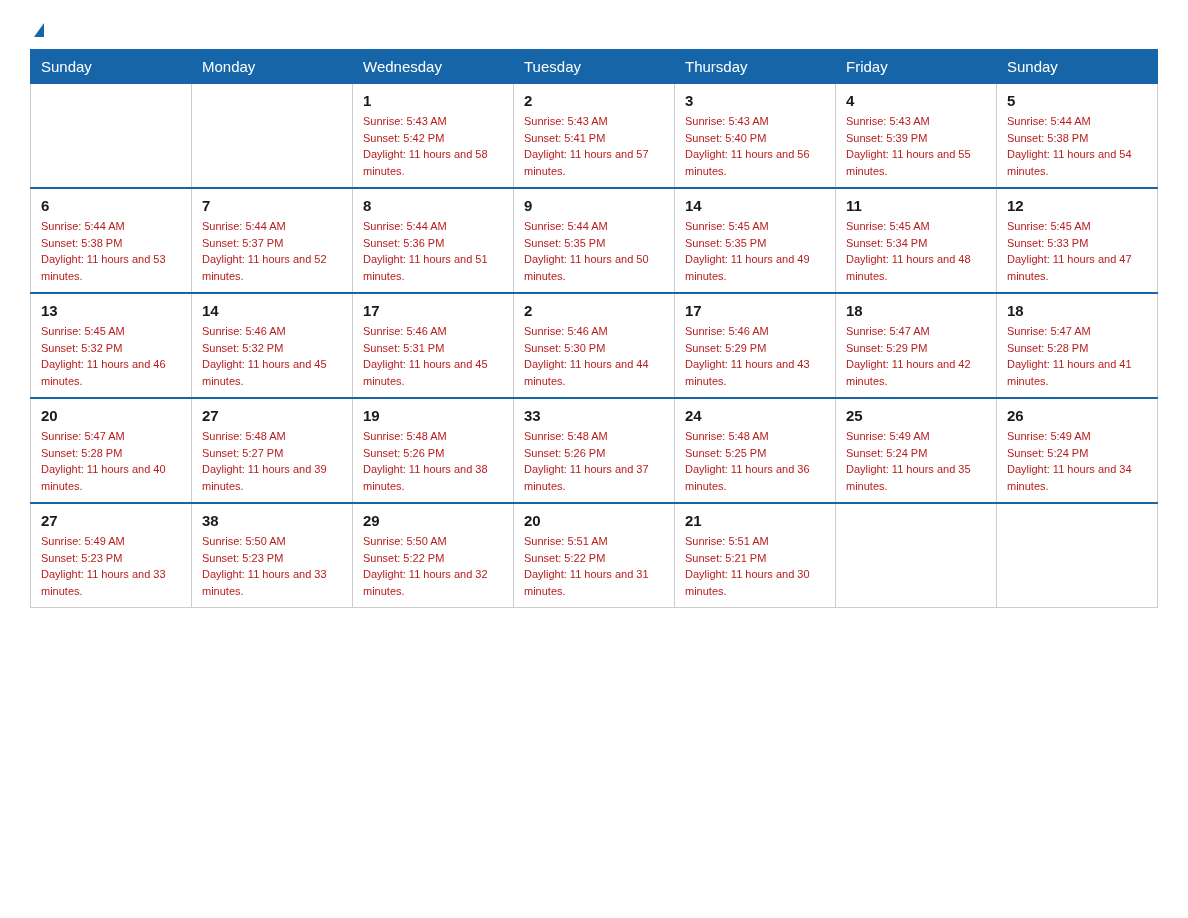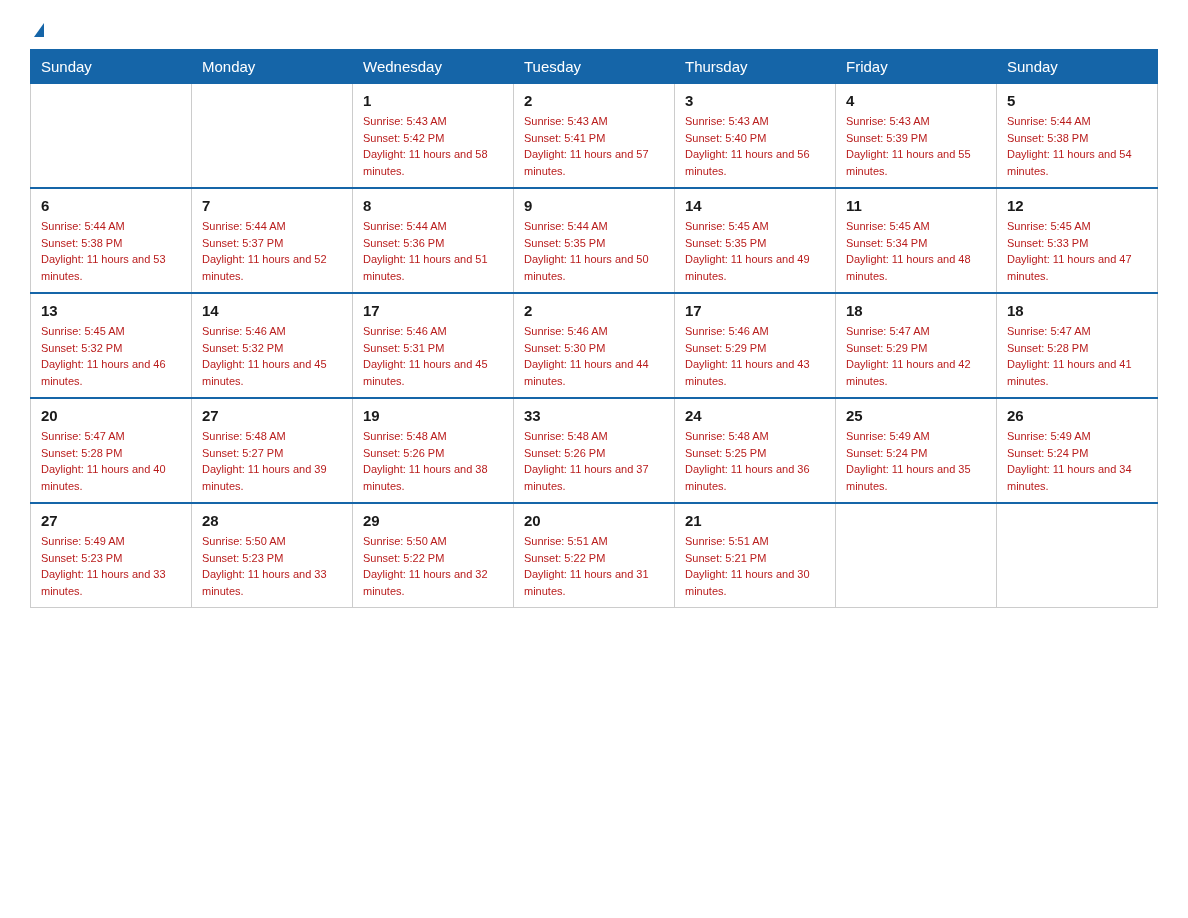--- a/index.html
+++ b/index.html
@@ -249,21 +249,21 @@
           <div class="day-number">26</div>
           <div class="day-info">Sunrise: 5:49 AM<br>Sunset: 5:24 PM<br>Daylight: 11 hours and 34 minutes.</div>
         </td>
       </tr>
       <tr class="row-divider">
         <td>
           <div class="day-number">27</div>
           <div class="day-info">Sunrise: 5:49 AM<br>Sunset: 5:23 PM<br>Daylight: 11 hours and 33 minutes.</div>
         </td>
         <td>
-          <div class="day-number">28</div>
+          <div class="day-number">38</div>
           <div class="day-info">Sunrise: 5:50 AM<br>Sunset: 5:23 PM<br>Daylight: 11 hours and 33 minutes.</div>
         </td>
         <td>
           <div class="day-number">29</div>
           <div class="day-info">Sunrise: 5:50 AM<br>Sunset: 5:22 PM<br>Daylight: 11 hours and 32 minutes.</div>
         </td>
         <td>
           <div class="day-number">20</div>
           <div class="day-info">Sunrise: 5:51 AM<br>Sunset: 5:22 PM<br>Daylight: 11 hours and 31 minutes.</div>
         </td>

